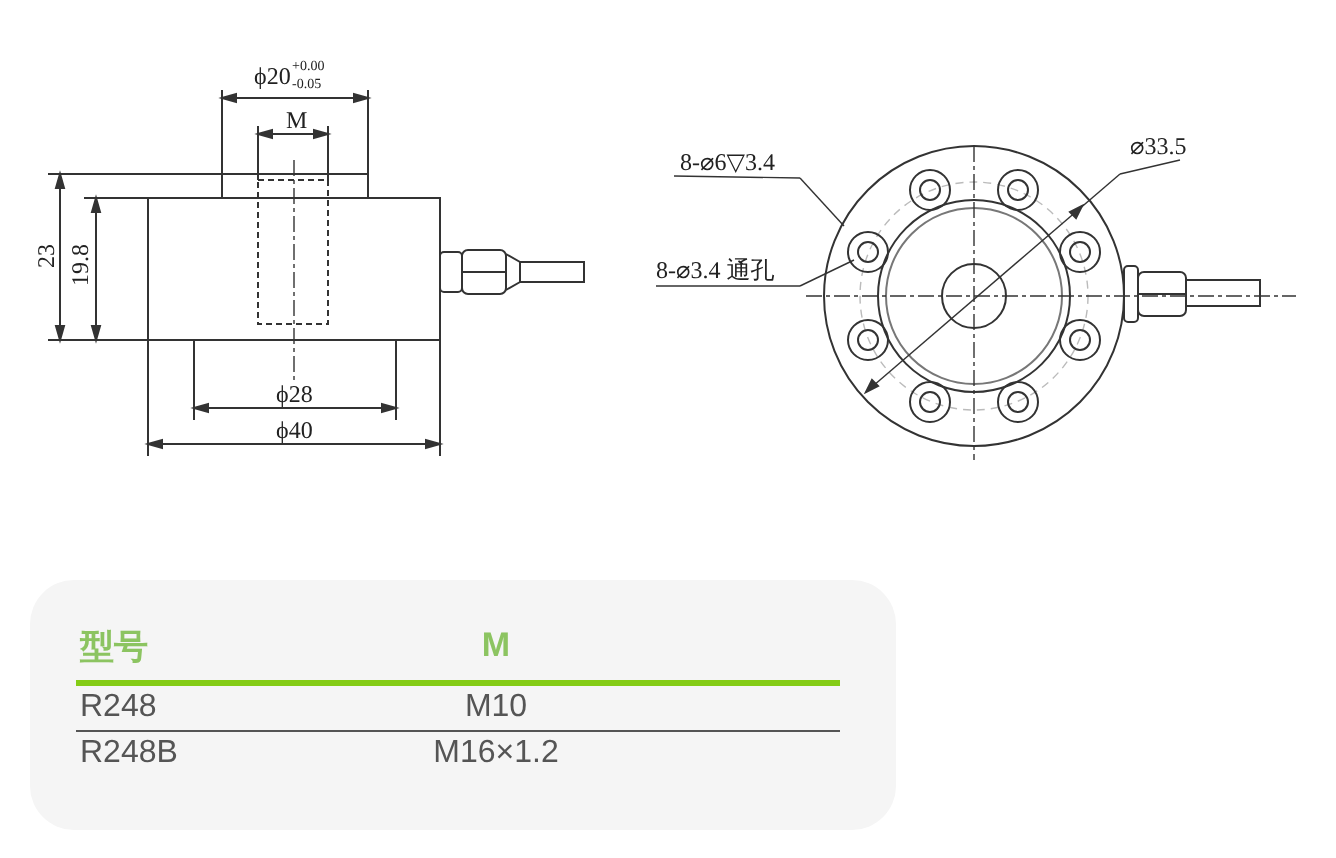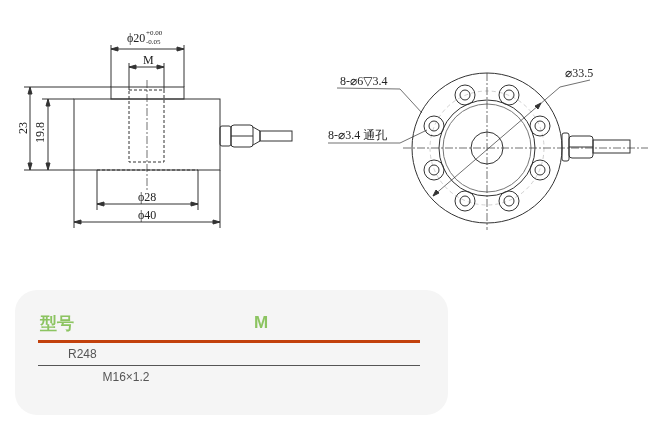--- a/index.html
+++ b/index.html
@@ -2,27 +2,27 @@
 <html><head>
 <meta charset="utf-8">
 <style>
   html,body{margin:0;padding:0;background:#ffffff;}
   body{width:668px;height:429px;position:relative;overflow:hidden;font-family:"Liberation Sans",sans-serif;}
   #drawing{position:absolute;left:0;top:0;width:668px;height:270px;}
   .dim-text{font-family:"Liberation Serif",serif;font-size:12px;fill:#222;}
   .dim-small{font-family:"Liberation Serif",serif;font-size:7px;fill:#222;}
   .spec-card{position:absolute;left:15px;top:290px;width:433px;height:125px;background:#f5f5f5;border-radius:22px;}
   .spec-table{position:absolute;left:38px;top:306px;width:382px;}
-  .spec-head{display:flex;height:34px;align-items:center;border-bottom:3px solid #c2410c;gap:13px;}
+  .spec-head{display:flex;height:34px;align-items:center;border-bottom:3px solid #84cc16;}
   .spec-row{display:flex;height:22px;align-items:center;}
   .spec-row.first{border-bottom:1px solid #555;}
   .col-model{width:148px;padding-left:2px;}
   .col-m{width:120px;text-align:center;}
   .head-text{color:#8cc461;font-weight:bold;font-size:17px;}
-  .cell-text{color:#555;font-size:12px;margin-left:28px;}
+  .cell-text{color:#555;font-size:16px;}
 </style>
 </head>
 <body>
 
 <svg id="drawing" viewBox="0 0 668 270" xmlns="http://www.w3.org/2000/svg">
   <g stroke="#333" stroke-width="1" fill="none">
 
     <rect x="111" y="87" width="73" height="12"></rect>
 
     <rect x="74" y="99" width="146" height="71"></rect>
@@ -130,17 +130,19 @@
 </svg>
 
 <div class="spec-card"></div>
 <div class="spec-table">
   <div class="spec-head">
     <div class="col-model head-text">型号</div>
     <div class="col-m head-text">M</div>
   </div>
   <div class="spec-row first">
     <div class="col-model cell-text">R248</div>
+    <div class="col-m cell-text">M10</div>
   </div>
   <div class="spec-row">
+    <div class="col-model cell-text">R248B</div>
     <div class="col-m cell-text">M16×1.2</div>
   </div>
 </div>
 
 </body></html>

